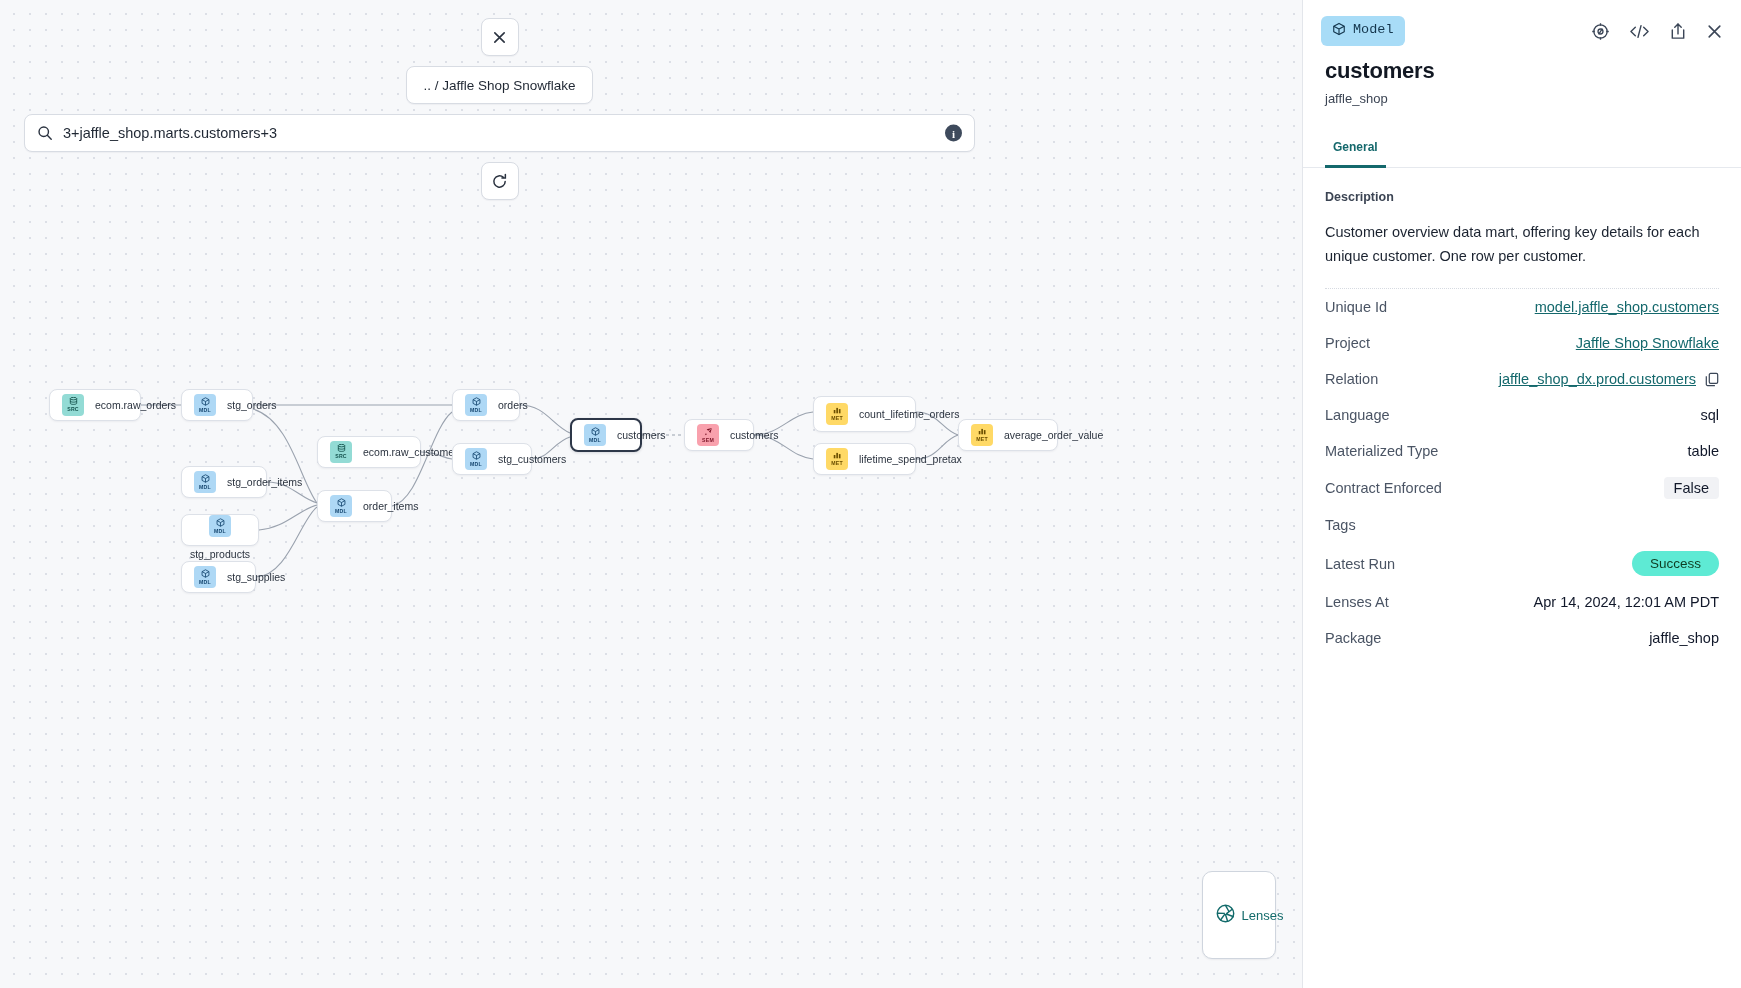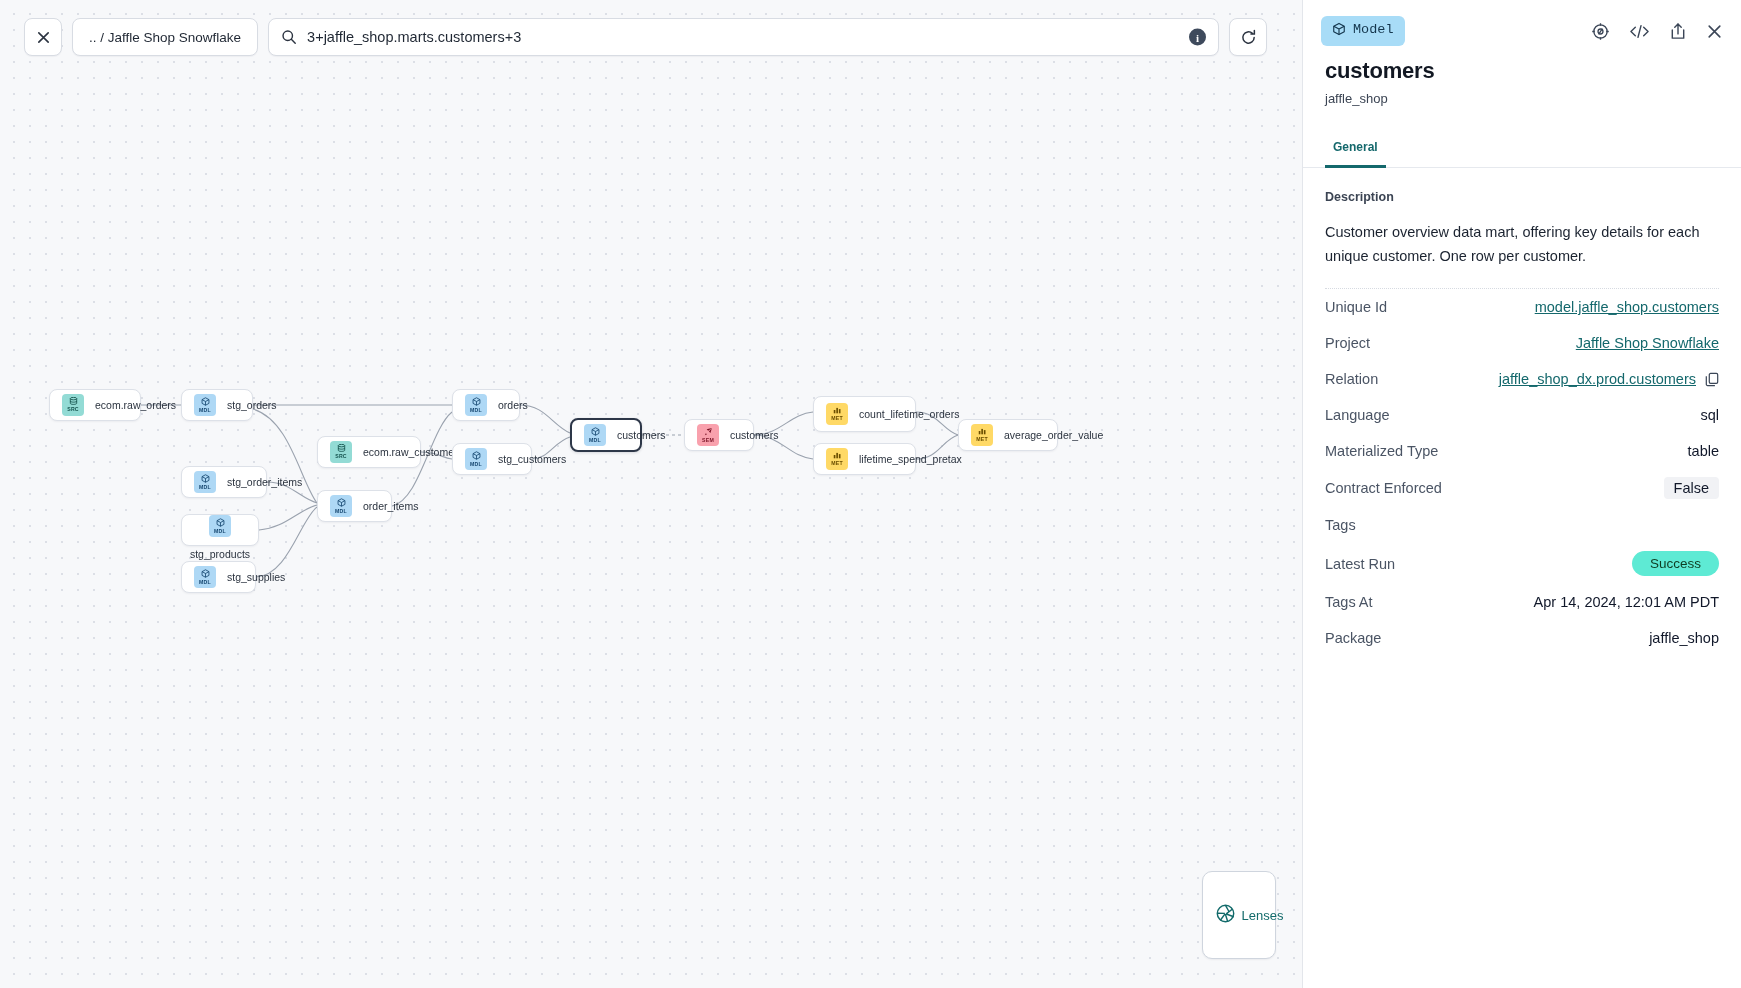--- a/index.html
+++ b/index.html
@@ -21,20 +21,21 @@
     background-size: 16px 16px;
     background-position: 6px 6px;
     flex: 0 0 1302px;
   }
 
   
   .toolbar {
     position: absolute; top: 18px; left: 24px;
     display: flex; align-items: center; gap: 10px;
     z-index: 20;
+    flex-direction: column;
   }
   .tb-btn {
     height: 38px; min-width: 38px;
     background: #fff; border: 1px solid #d8dce3; border-radius: 8px;
     display: flex; align-items: center; justify-content: center;
     cursor: pointer;
     box-shadow: 0 1px 1px rgba(16,24,40,.04);
   }
   .tb-btn svg { display:block; }
   .breadcrumb {
@@ -510,21 +511,21 @@
             <span class="k">Tags</span>
             <span class="v"></span>
           </div>
           <div class="row">
             <span class="k">Latest Run</span>
             <span class="v">
               <span class="pill-success">Success</span>
             </span>
           </div>
           <div class="row">
-            <span class="k">Tags At</span>
+            <span class="k">Lenses At</span>
             <span class="v">Apr 14, 2024, 12:01 AM PDT</span>
           </div>
           <div class="row">
             <span class="k">Package</span>
             <span class="v">jaffle_shop</span>
           </div>
         </div>
     </div>
   </div>
 </div>

